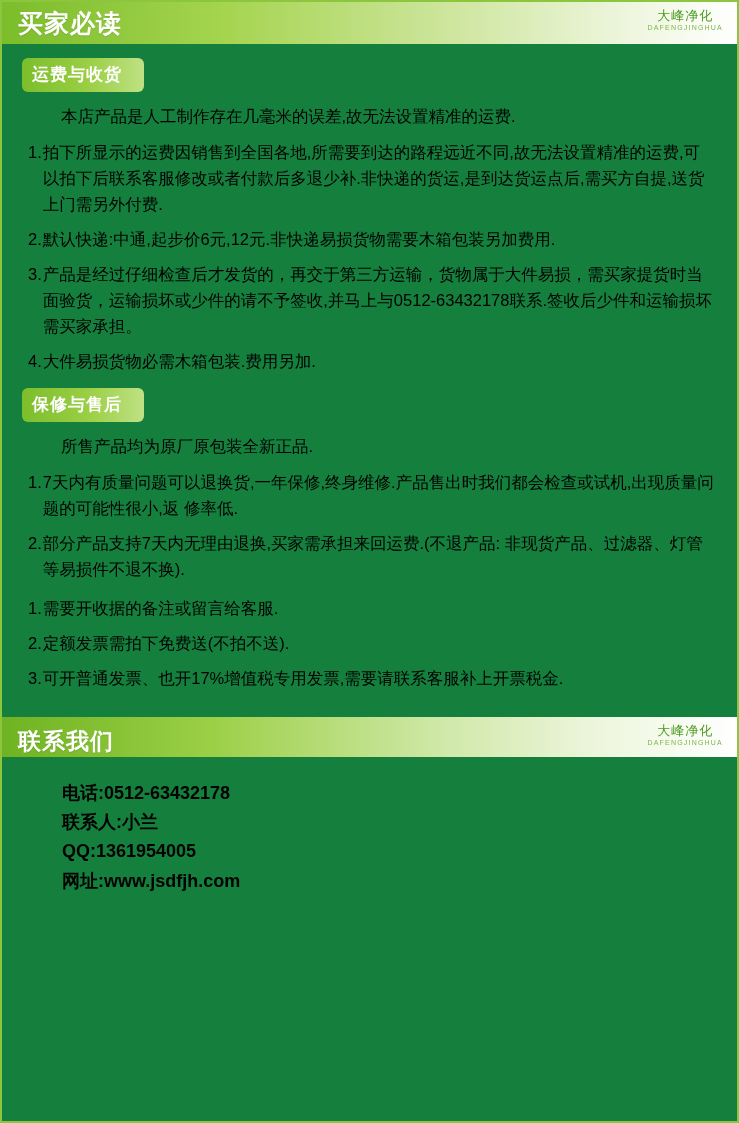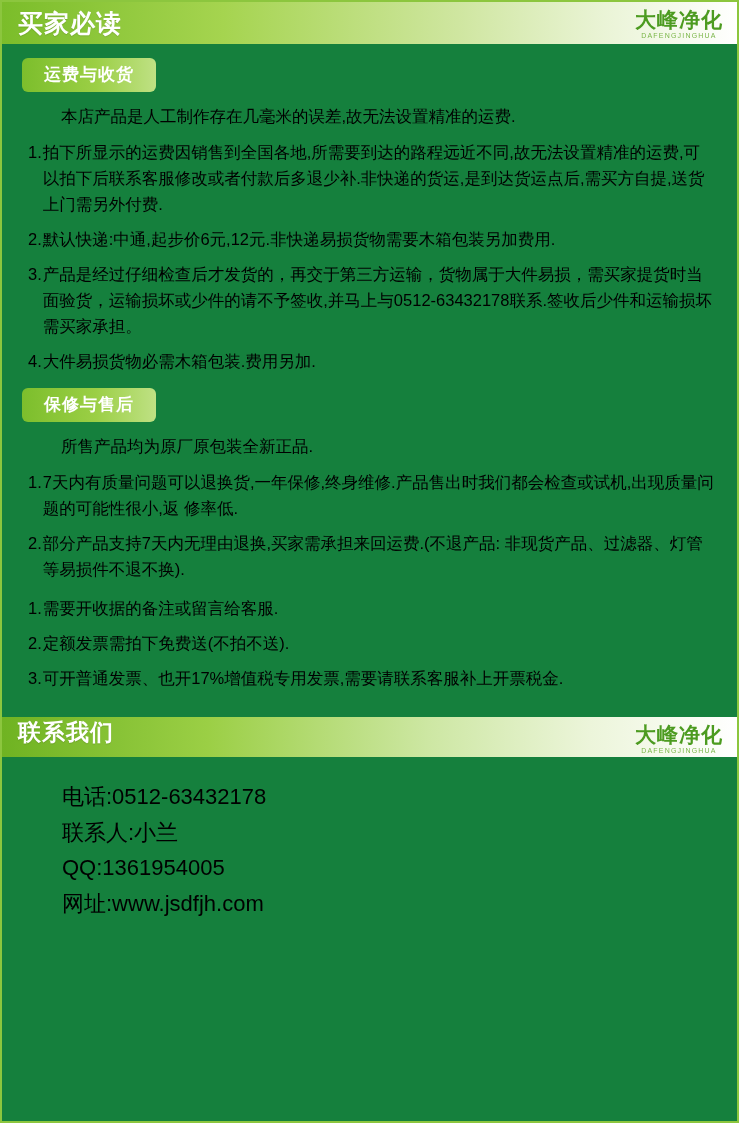--- a/index.html
+++ b/index.html
@@ -42,37 +42,37 @@
     text-shadow: 0 1px 1px rgba(0,0,0,0.12);
   }
   .logo {
     position: absolute;
     right: 14px;
     top: 7px;
     text-align: center;
     line-height: 1;
   }
   .logo-cn {
-    font-size: 21px;
-    font-weight: bold;
+    font-size: 13px;
+    font-weight: normal;
     color: #4c9b20;
     letter-spacing: 1px;
   }
   .logo-en {
     font-size: 7px;
     color: #7ab648;
     letter-spacing: 1.2px;
     margin-top: 2px;
   }
 
   
   .section-pill {
     display: inline-block;
     margin: 14px 0 6px 20px;
-    padding: 5px 22px 6px 22px;
+    padding: 5px 22px 6px 10px;
     border-radius: 6px 6px 6px 6px;
     background: linear-gradient(to right, #7cbe2c 0%, #9bcf45 55%, #bfe184 100%);
     color: #ffffff;
     font-size: 17px;
     font-weight: bold;
     letter-spacing: 1px;
   }
 
   .body-block {
     padding: 0 22px 0 26px;
@@ -97,29 +97,30 @@
     flex: 1 1 auto;
   }
 
   
   .contact-banner {
     position: relative;
     height: 40px;
     margin-top: 26px;
     background: linear-gradient(to right, #6fb322 0%, #9bcf45 28%, #cde7a3 58%, #ecf5da 80%, #ffffff 100%);
     display: flex;
-    align-items: flex-start;
+    align-items: flex-end;
   }
   .contact-banner .banner-title {
     font-size: 23px;
   }
   .contact-list {
     margin: 22px 0 0 60px;
-    font-size: 22px;
+    font-size: 18px;
     line-height: 1.62;
+    font-weight: bold;
   }
   .contact-list div {
     white-space: nowrap;
   }
   .spacer-sm { height: 4px; }
 </style>
 </head>
 <body>
 
 <div class="page">

